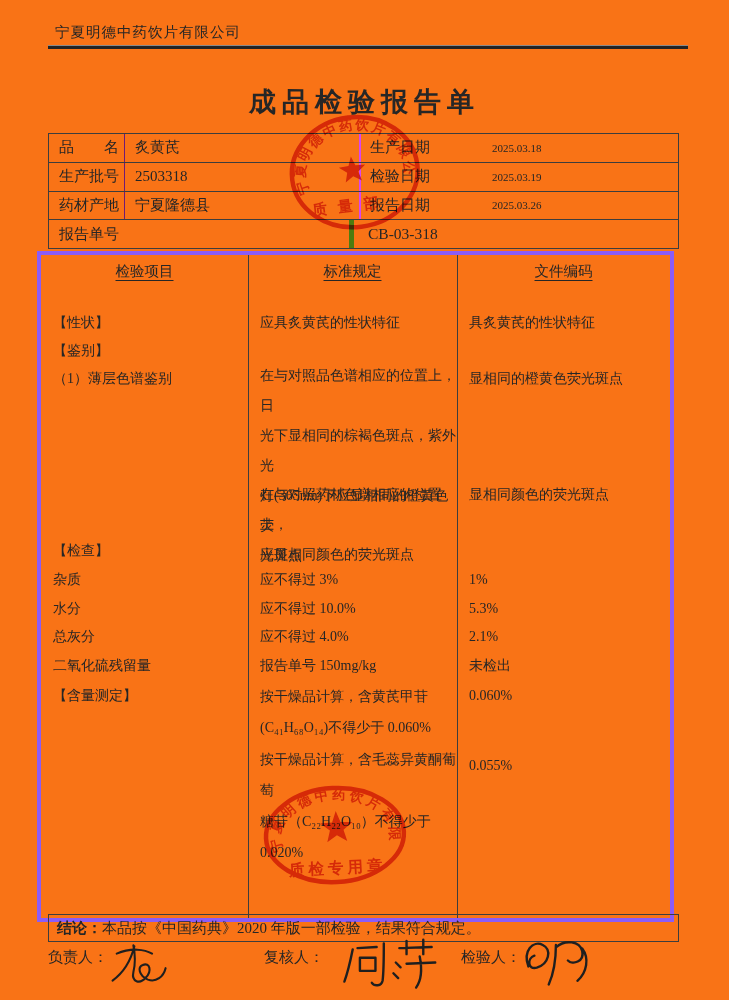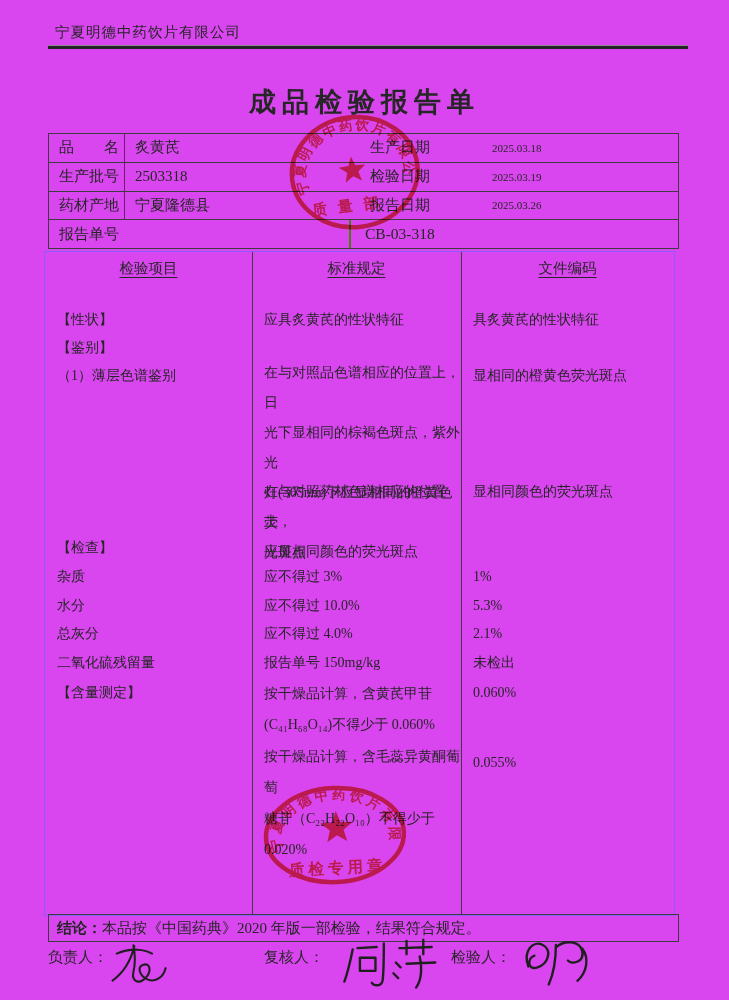--- a/index.html
+++ b/index.html
@@ -1,42 +1,42 @@
 <!DOCTYPE html>
 <html><head>
 <meta charset="utf-8">
 <style>
   html,body{margin:0;padding:0;background:#e9e9e9;}
   .page{
     position:relative;width:729px;height:1000px;margin:0 auto;
-    background:#d946ef;color:#262626;
+    background:#f97316;color:#262626;
     font-family:"Liberation Serif","DejaVu Serif",serif;
     overflow:hidden;
   }
   .abs{position:absolute;}
   .txt{white-space:pre-line;line-height:20px;font-size:14px;}
   
   .company{left:55px;top:23px;font-size:14.5px;letter-spacing:1px;}
   .doccode{right:52px;top:25px;font-size:13px;}
   .head-rule{left:48px;top:45px;width:640px;height:3px;background:#232323;border-top:1px solid #8a8a8a;}
   .title{left:0;top:84px;width:729px;text-align:center;font-size:27px;font-weight:bold;letter-spacing:6px;}
   
   .info-table{left:48px;top:133px;width:629px;height:114px;border:1px solid #3d3d3d;display:flex;flex-direction:column;}
   .info-row{display:flex;flex:1;border-bottom:1px solid #3d3d3d;}
   .info-row:last-child{border-bottom:none;}
   .cell{display:flex;align-items:center;font-size:15px;}
   .c-label{width:65px;border-right:1px solid #701a75;padding-left:10px;}
-  .c-label-wide{width:290px;border-right:2px solid #4d7c0f;padding-left:10px;}
+  .c-label-wide{width:290px;border-right:5px solid #4d7c0f;padding-left:10px;}
   .c-value{width:224px;border-right:2px solid #d946ef;padding-left:10px;}
   .c-dates{flex:1;}
   .date-label{padding-left:9px;width:90px;}
   .date-value{padding-left:32px;font-size:11px;}
   .repno{padding-left:14px;font-size:15.5px;}
   
-  .main-table{left:44px;top:251px;width:629px;height:663px;border:1px solid #8b5cf6;}
+  .main-table{left:37px;top:251px;width:629px;height:663px;border:4px solid #8b5cf6;}
   .vline{position:absolute;top:0;bottom:0;width:1px;background:#3d3d3d;}
   .colhead{position:absolute;top:7px;text-align:center;font-size:14.5px;text-decoration:underline;text-underline-offset:4px;}
   .lh30{line-height:30px;}
   .lh31{line-height:31px;}
   
   .conclusion{left:48px;top:914px;width:629px;height:26px;border:1px solid #3d3d3d;display:flex;align-items:center;font-size:15px;}
   .conclusion b{padding-left:8px;font-weight:bold;}
   
   .sig-label{top:948px;font-size:15px;}
   .sig{stroke:#1f1f1f;stroke-width:2;fill:none;stroke-linecap:round;stroke-linejoin:round;}
@@ -132,21 +132,21 @@
     <div class="abs txt" style="left:428px;top:501px">0.055%</div>
   </div>
 
   <div class="abs conclusion">
     <b>结论：</b>
     <span>本品按《中国药典》2020 年版一部检验，结果符合规定。</span>
   </div>
 
   <div class="abs sig-label" style="left:48px">负责人：</div>
   <div class="abs sig-label" style="left:264px">复核人：</div>
-  <div class="abs sig-label" style="left:451px">检验人：</div>
+  <div class="abs sig-label" style="left:461px">检验人：</div>
 
   <svg class="abs" style="left:100px;top:938px" width="100" height="52" viewBox="0 0 90 50">
     <path class="sig" d="M30,8 C27,20 20,33 9,41 M13,15 C27,9 40,11 47,15 M29,7 C31,17 31,25 29,33 C27,42 35,45 41,38 C47,32 45,23 38,26 C33,28 34,36 43,40 C51,43 58,37 60,29"></path>
   </svg>
   <svg class="abs" style="left:335px;top:935px" width="112" height="55" viewBox="0 0 90 46">
     <path class="sig" d="M13,12 C11,22 9,31 6,39 M17,11 L33,10 M19,19 L32,19 L32,30 L19,30 Z M39,7 C39,19 39,30 38,38 C37,43 31,43 29,40"></path>
     <path class="sig" d="M52,11 L79,10 M58,5 L58,16 M72,4 L72,16 M49,23 L53,27 M47,32 L51,36 M58,24 L82,23 M69,18 C71,28 71,37 66,44"></path>
   </svg>
   <svg class="abs" style="left:512px;top:933px" width="95" height="55" viewBox="0 0 72 46">
     <path class="sig" d="M10,28 C5,15 14,6 22,10 C30,14 27,26 17,29 C9,31 9,21 15,19 M33,10 C33,22 31,34 27,43 M33,12 C41,5 53,7 55,15 C57,24 47,27 43,23 M55,13 C61,21 59,33 51,40"></path>

